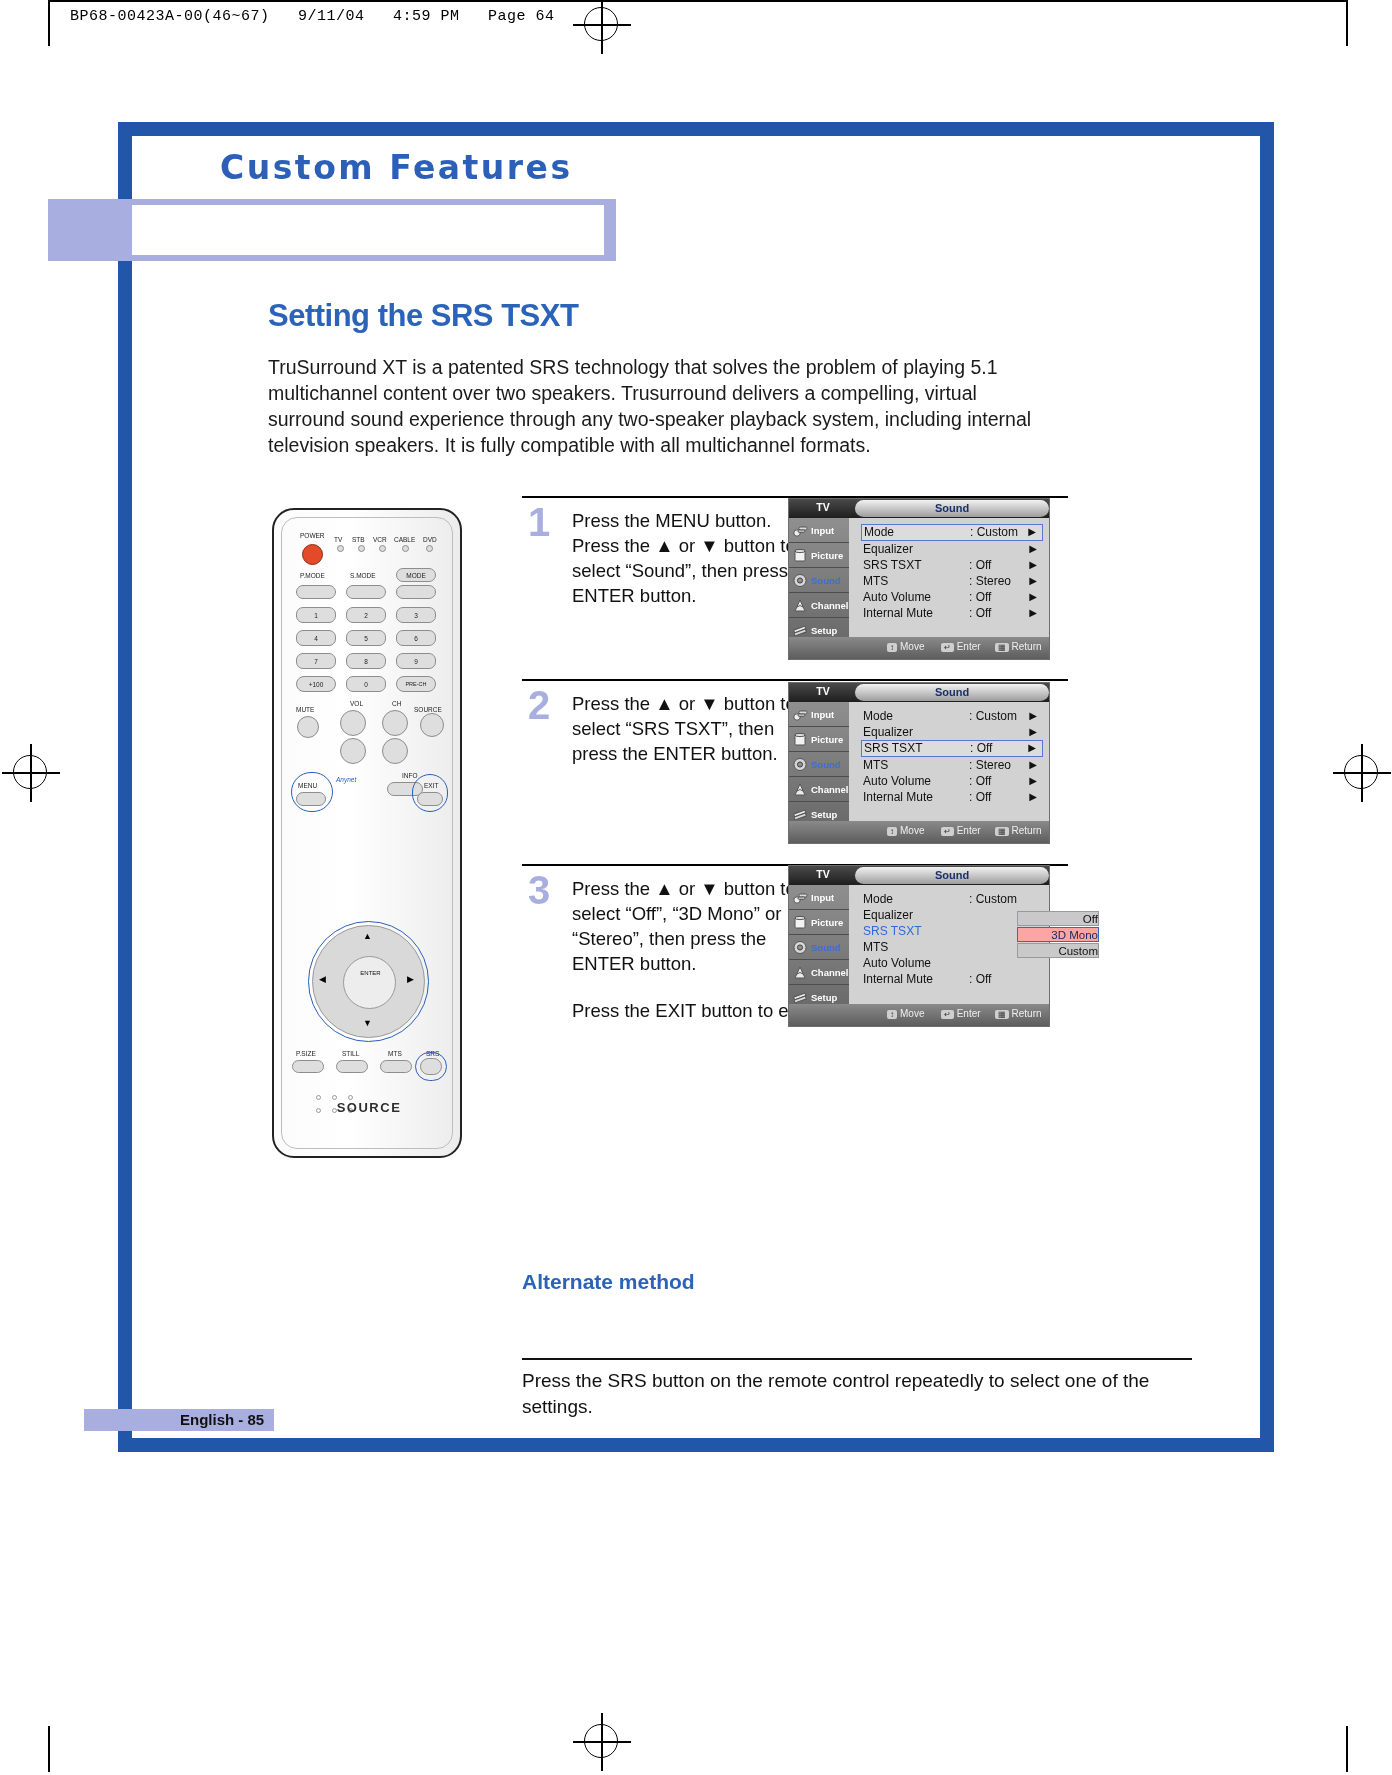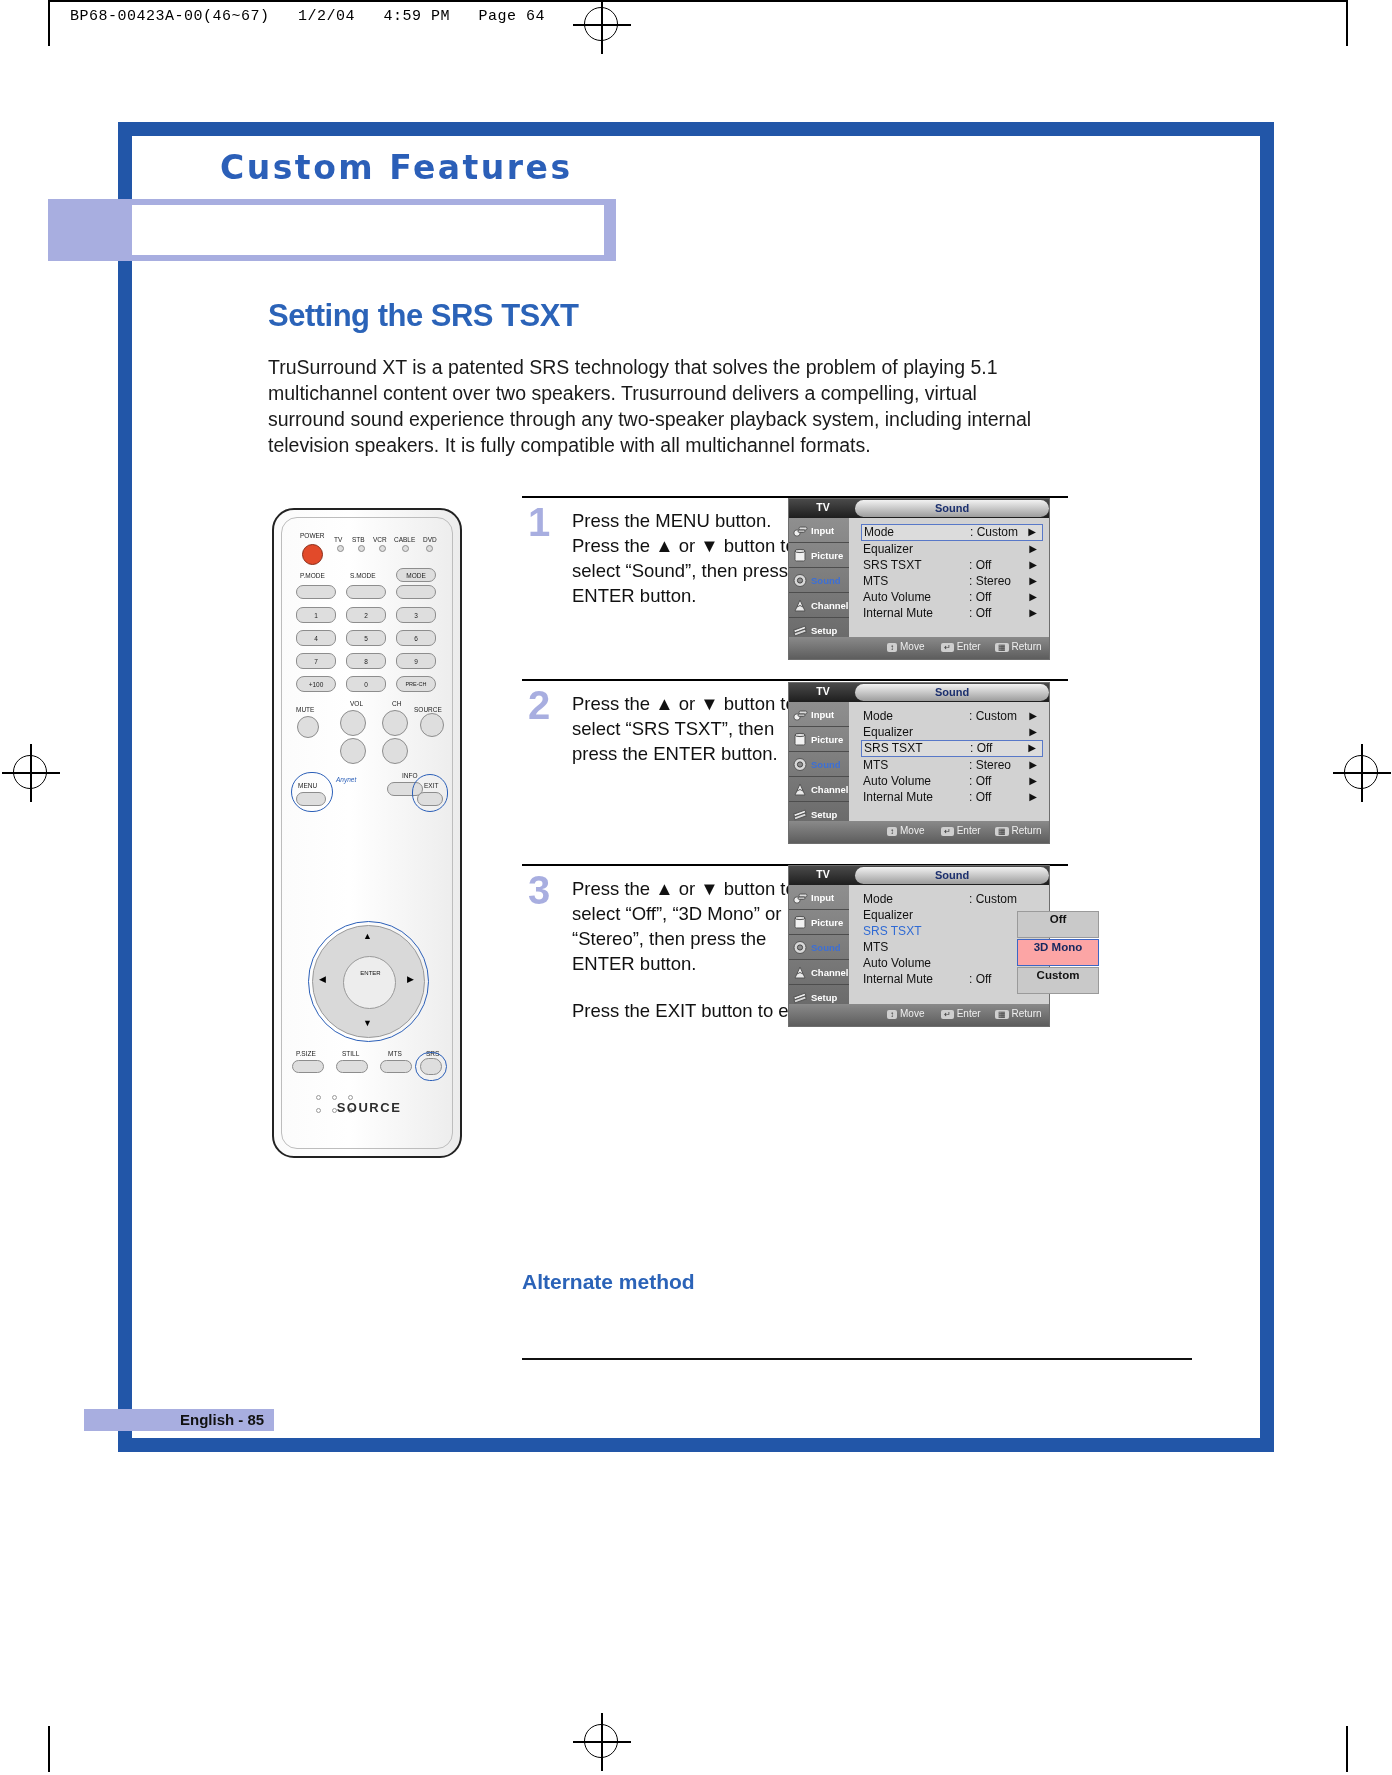--- a/index.html
+++ b/index.html
@@ -196,22 +196,22 @@
   .osd-foot-item {
     position:absolute; top:4px; color:#efefef; font-size:10px;
   }
   .osd-foot-item .g {
     display:inline-block; background:#cfcfcf; color:#333; border-radius:2px;
     padding:0 3px; margin-right:3px; font-size:8px;
   }
   
   .osd-opts { position:absolute; left:168px; top:26px; width:82px; }
   .osd-opt {
-    height:27px; line-height:15px; text-align:center; font-size:11.5px;
-    background:#c9c9c9; border:1px solid #9a9a9a; color:#111; margin-bottom:1px;font-weight:bold;
+    height:15px; line-height:15px; text-align:right; font-size:11.5px;
+    background:#c9c9c9; border:1px solid #9a9a9a; color:#111; margin-bottom:1px;
   }
   .osd-opt.sel { background:#fca5a5; border:1.5px solid #3c66c4; color:#15275e; }
 
   
   .alt-title {
     position:absolute; left:390px; top:1134px;
     font-size:21px; font-weight:bold; color:#2b63b8;
     font-family:"Liberation Sans Narrow","Liberation Sans",sans-serif;
   }
   .alt-rule { position:absolute; left:390px; top:1222px; width:670px; height:2px; background:#111; }
@@ -231,21 +231,21 @@
     font-family:"Liberation Sans",sans-serif; line-height:22px;
   }
 </style>
 </head>
 <body>
 
 <div class="print-header">
   <div class="rule-top"></div>
   <div class="rule-left"></div>
   <div class="rule-right"></div>
-  <div class="hdr-text">BP68-00423A-00(46~67)   1/2/04   4:59 PM   Page 64</div>
+  <div class="hdr-text">BP68-00423A-00(46~67)   9/11/04   4:59 PM   Page 64</div>
 </div>
 <div class="reg-mark reg-top"></div>
 <div class="reg-mark reg-bottom"></div>
 <div class="reg-mark reg-left"></div>
 <div class="reg-mark reg-right"></div>
 <div class="crop-tick" style="left:48px;top:1726px;width:2px;height:46px;"></div>
 <div class="crop-tick" style="left:1346px;top:1726px;width:2px;height:46px;"></div>
 
 <div class="page-frame">
 
@@ -659,17 +659,18 @@
         <span class="g">↵</span><span>Enter</span>
       </div>
       <div class="osd-foot-item" style="left:206px;">
         <span class="g">▦</span><span>Return</span>
       </div>
     </div>
   </div>
 
   <div class="alt-title">Alternate method</div>
   <div class="alt-rule"></div>
+  <div class="alt-text">Press the SRS button on the remote control repeatedly to select one of the settings.</div>
 
   <div class="foot-bar"></div>
   <div class="foot-text">English - 85</div>
 
 </div>
 
 </body></html>

